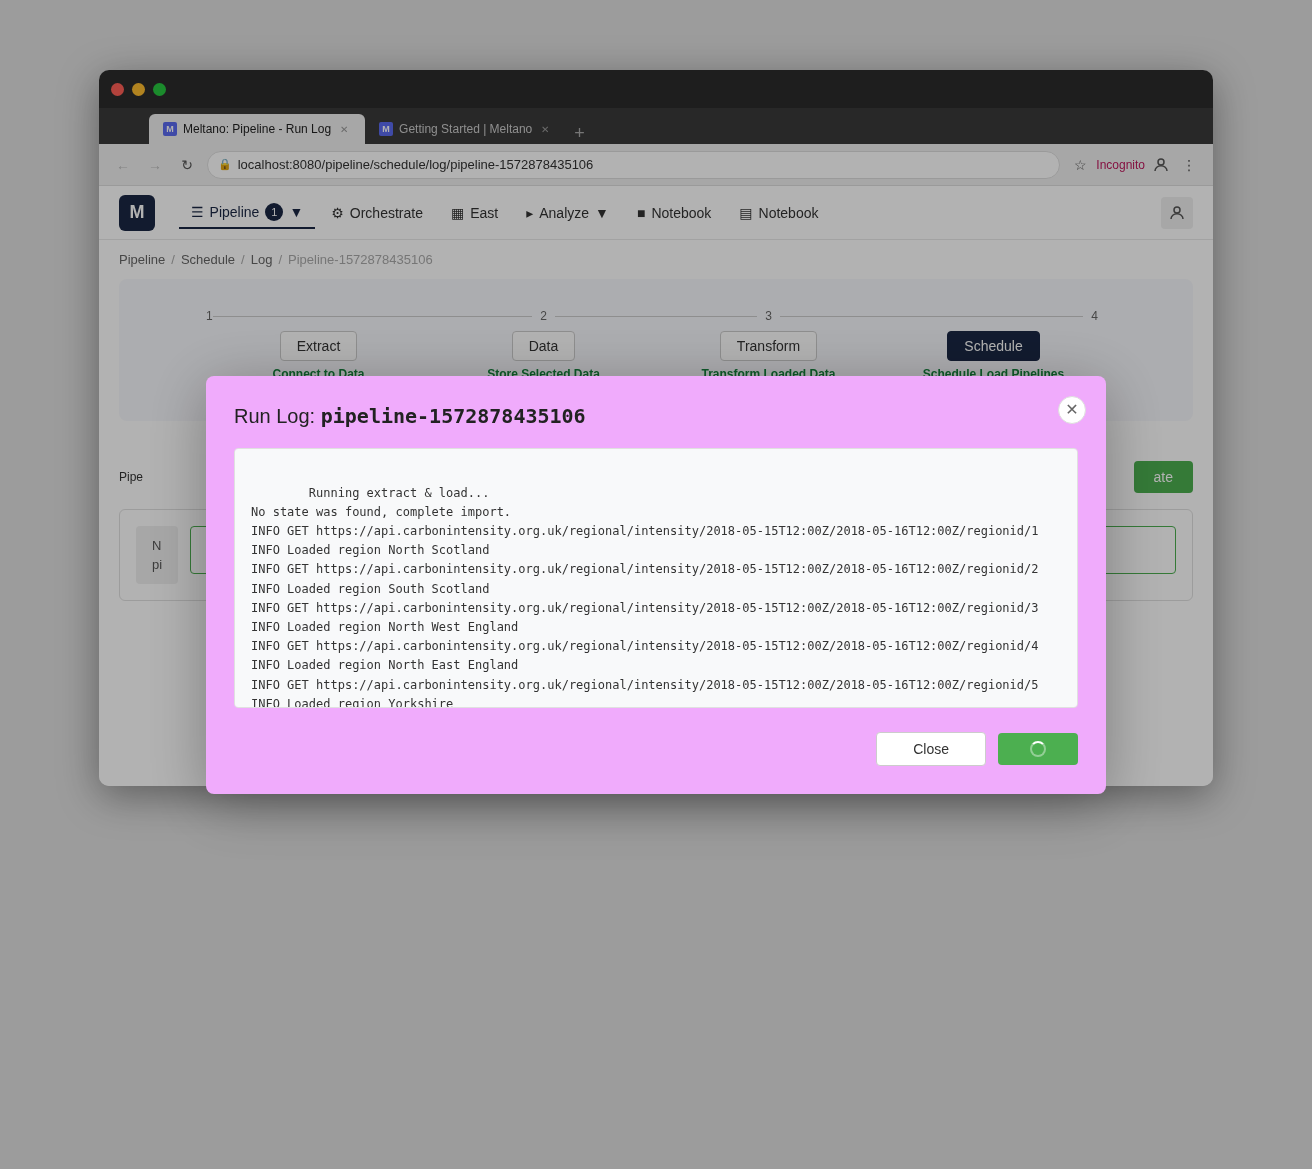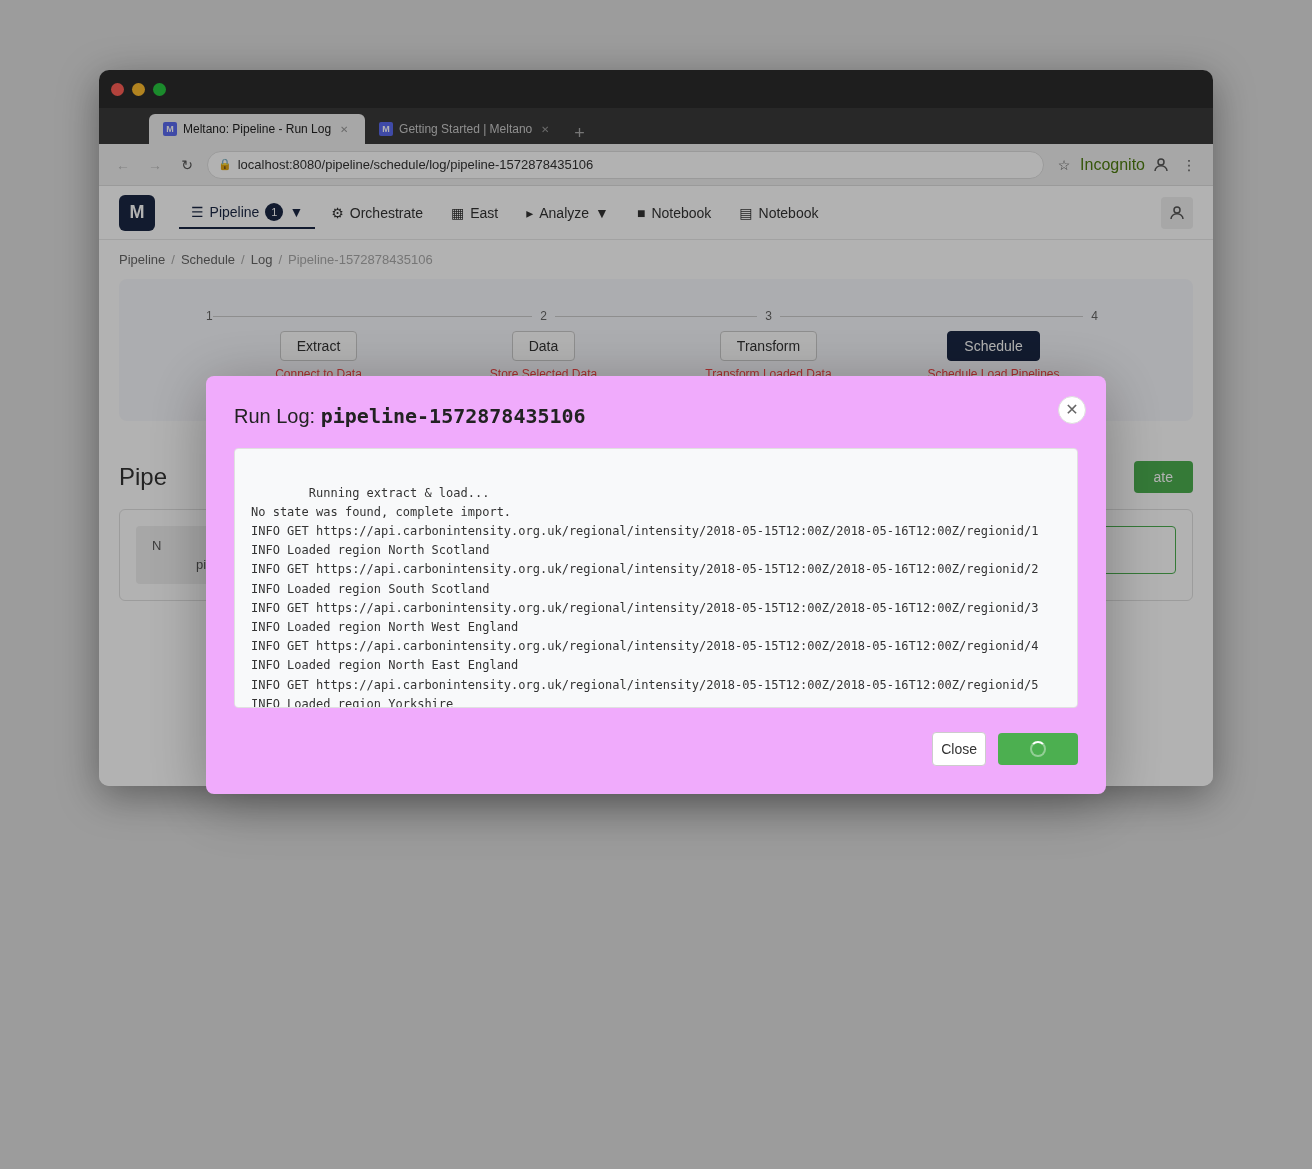--- a/index.html
+++ b/index.html
@@ -124,22 +124,22 @@
 
     .lock-icon { color: #666; font-size: 11px; }
 
     .nav-actions {
       display: flex;
       gap: 4px;
       align-items: center;
     }
 
     .incognito-text {
-      font-size: 16px;
-      color: #4d7c0f;
+      font-size: 12px;
+      color: #be185d;
     }
 
     
     .app-content {
       background: white;
       min-height: 600px;
     }
 
     
     .app-nav {
@@ -236,24 +236,25 @@
     }
 
     .step-btn.active {
       background: #1a2744;
       color: white;
       border-color: #1a2744;
     }
 
     .step-label {
       font-size: 12px;
-      color: #ef4444;
+      color: #15803d;
       margin-top: 6px;
       text-align: right;
       white-space: nowrap;
+      font-weight: bold;
     }
 
     
     .overlay {
       position: fixed;
       top: 0; left: 0; right: 0; bottom: 0;
       background: rgba(0,0,0,0.3);
       display: flex;
       align-items: center;
       justify-content: center;
@@ -313,21 +314,21 @@
 
     .modal-footer {
       display: flex;
       justify-content: flex-end;
       gap: 12px;
       margin-top: 24px;
       align-items: center;
     }
 
     .btn-close {
-      padding: 8px 8px;
+      padding: 8px 36px;
       border: 1px solid #ccc;
       background: white;
       border-radius: 4px;
       cursor: pointer;
       font-size: 14px;
       color: #333;
     }
 
     .btn-loading {
       padding: 8px 24px;
@@ -362,21 +363,21 @@
     }
 
     .pipe-header {
       display: flex;
       justify-content: space-between;
       align-items: center;
       margin-bottom: 16px;
     }
 
     .pipe-title {
-      font-size: 24px;
+      font-size: 12px;
       color: #333;
       font-weight: 500;
     }
 
     .btn-update {
       background: #4caf50;
       color: white;
       border: none;
       padding: 8px 20px;
       border-radius: 4px;
@@ -548,21 +549,21 @@
 
       <div class="bg-content">
         <div class="pipe-header">
           <span class="pipe-title">Pipe</span>
           <button class="btn-update">ate</button>
         </div>
         <div class="pipe-card">
           <div style="display:flex; gap:12px; align-items:flex-start;">
             <div style="background:#f0f0f0; padding:12px 16px; border-radius:4px; font-size:13px; color:#555;">
               <div>N</div>
-              <div style="margin-top:4px;margin-left:44px;">pi</div>
+              <div style="margin-top:4px;">pi</div>
             </div>
             <div style="flex:1; border:1px solid #4caf50; border-radius:4px; height:48px;"></div>
           </div>
         </div>
       </div>
 
     </div>
 
   </div>
 

